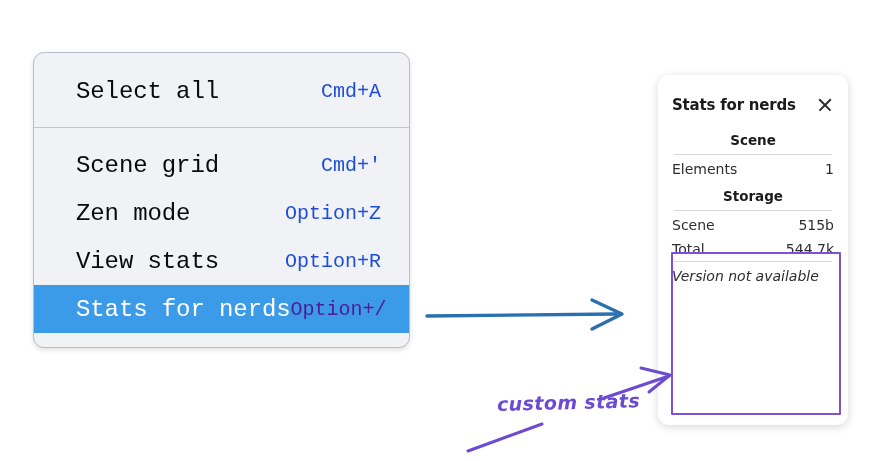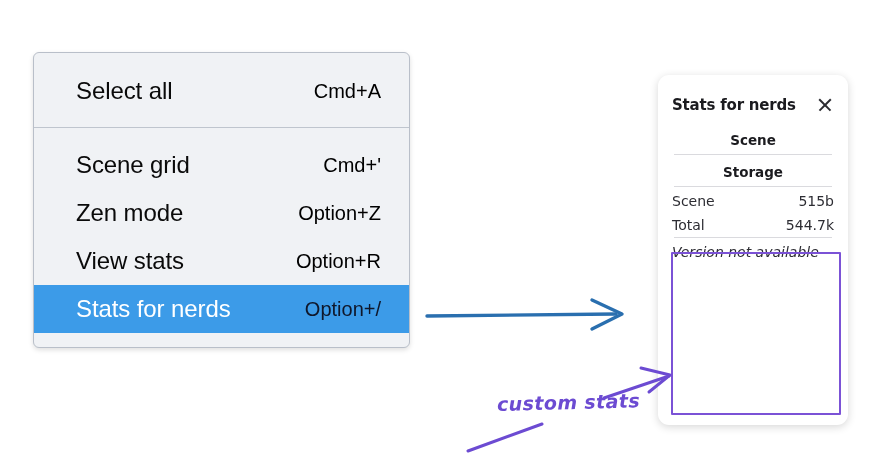--- a/index.html
+++ b/index.html
@@ -23,24 +23,25 @@
 
   
   .context-menu {
     position: absolute;
     left: 33px;
     top: 52px;
     width: 377px;
     height: 296px;
     background: #F0F2F5;
     border: 1px solid #B9BFC9;
-    border-radius: 6px;
+    border-radius: 11px;
     box-shadow: 0 2px 5px rgba(0,0,0,0.13);
     box-sizing: border-box;
     overflow: hidden;
+    font-family: Liberation Mono, monospace;
   }
   .menu-group {
     padding: 0;
   }
   .menu-group-top {
     padding-top: 14px;
     padding-bottom: 12px;
   }
   .menu-separator {
     height: 1px;
@@ -61,31 +62,31 @@
     cursor: default;
   }
   .menu-item .label {
     font-size: 24px;
     color: #0A0A0A;
     letter-spacing: -0.1px;
     white-space: nowrap;
   }
   .menu-item .shortcut {
     font-size: 20px;
-    color: #000000;
+    color: #1d4ed8;
     white-space: nowrap;
   }
   .menu-item.selected {
     background: #3C9BE8;
   }
   .menu-item.selected .label {
     color: #ffffff;
   }
   .menu-item.selected .shortcut {
-    color: #0f172a;
+    color: #4c1d95;
   }
   .menu-tail {
     height: 17px;
   }
 
   
   .stats-panel {
     position: absolute;
     left: 658px;
     top: 75px;
@@ -239,20 +240,24 @@
 
   <div class="stats-panel">
 
     <div class="stats-header">
       <span class="stats-title">Stats for nerds</span>
       <span class="close-icon"></span>
     </div>
 
     <div class="section-title">Scene</div>
     <div class="section-rule"></div>
+    <div class="stats-row">
+      <span class="k">Elements</span>
+      <span class="v">1</span>
+    </div>
 
     <div class="section-title">Storage</div>
     <div class="section-rule"></div>
     <div class="stats-row">
       <span class="k">Scene</span>
       <span class="v">515b</span>
     </div>
     <div class="stats-row">
       <span class="k">Total</span>
       <span class="v">544.7k</span>

